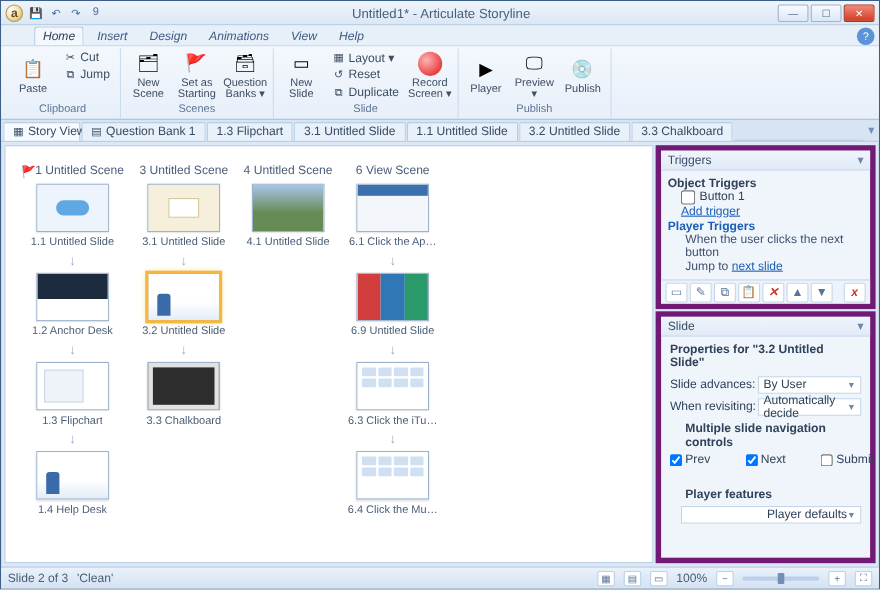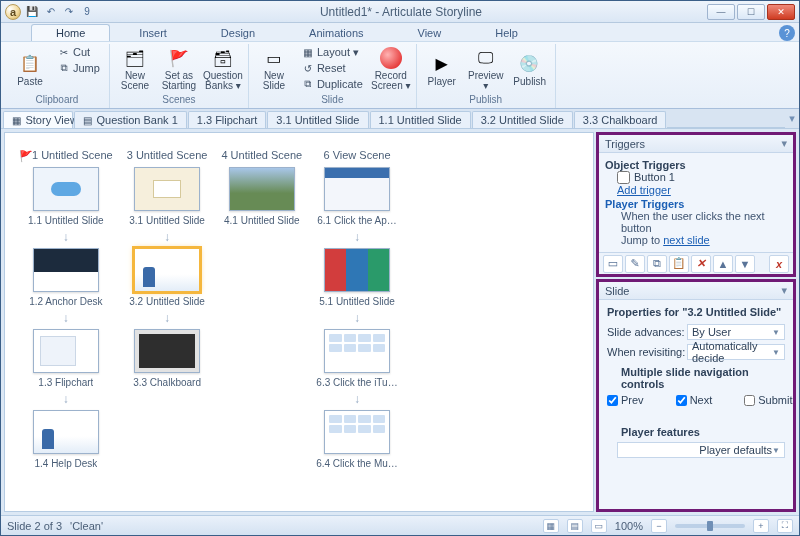--- a/index.html
+++ b/index.html
@@ -9,21 +9,21 @@
 .titlebar { height: 22px; background: linear-gradient(#eef4fb,#dbe7f5); display: flex; align-items: center; padding: 0 4px; border-bottom: 1px solid #b5c9df; }
 .titlebar .app-icon { width: 16px; height: 16px; border-radius: 50%; background: radial-gradient(circle at 30% 30%, #fff, #f3dca0 55%, #c9a44e); border:1px solid #b89b58; margin-right: 4px; font-weight: bold; font-size:9px; color:#5f4a1f; display:flex; align-items:center; justify-content:center;}
 .qat { display: flex; gap: 2px; }
 .qat-btn { width: 16px; height: 16px; display:flex; align-items:center; justify-content:center; color:#4a6a92; font-size:10px; border:1px solid transparent; border-radius:2px;}
 .titlebar .title { flex: 1; text-align: center; color: #4a6079; font-size: 12px; }
 .win-btns { display: flex; gap: 2px; }
 .win-btn { width: 28px; height: 16px; border:1px solid #9fb4cf; background: linear-gradient(#f7fbff,#dbe8f7); border-radius:2px; display:flex;align-items:center;justify-content:center; font-size:9px; color:#546b88;}
 .win-btn.close { background: linear-gradient(#f08a7a,#cf3c22); border-color:#a8321e; color:#fff;}
 
 .menubar { height: 18px; background: #e7eff9; display: flex; align-items: flex-end; padding: 0 4px 0 30px; gap: 4px; }
-.tab { padding: 2px 24px 2px; color:#3e5a80; border:1px solid transparent; border-bottom:none; border-radius:3px 3px 0 0;}
+.tab { padding: 2px 7px 2px; color:#3e5a80; border:1px solid transparent; border-bottom:none; border-radius:3px 3px 0 0;font-style:italic;}
 .tab.active { background: #f4f8fd; border-color:#b2c8e0; color:#2a3e58;}
 .help-icon { margin-left:auto; width:16px;height:16px; border-radius:50%; background:#5a93d6; color:#fff; display:flex;align-items:center;justify-content:center; font-size:10px;}
 
 .ribbon { height: 68px; background: linear-gradient(#f4f8fd,#e7eff9); border-top:1px solid #cbdced; border-bottom:1px solid #a7bedb; display:flex; padding:2px 4px 0; gap:0;}
 .ribbon-group { display:flex; flex-direction:column; align-items:center; border-right:1px solid #cbdced; padding:0 4px;}
 .ribbon-group-body { display:flex; gap:2px; align-items:flex-start; height:50px;}
 .ribbon-group-label { font-size:10px; color:#5e7694; height:14px;}
 .rbtn-big { display:flex; flex-direction:column; align-items:center; justify-content:center; width:42px; height:48px; border:1px solid transparent; border-radius:3px; padding-top:2px;}
 .rbtn-big .ico { width:24px;height:24px; display:flex;align-items:center;justify-content:center; font-size:16px; }
 .rbtn-big .lbl { font-size:10px; color:#3e4e63; text-align:center; line-height:10px; margin-top:2px;}
@@ -46,21 +46,21 @@
 .scene-col { display:flex; flex-direction:column; align-items:center;}
 .scene-title { font-size:10px; color:#4a5e77; margin-bottom:6px; display:flex; align-items:center; gap:3px;}
 .scene-title .flag{width:10px;height:10px;}
 .thumb { width:66px; height:44px; background:#fff; border:1px solid #9cb2cc; box-shadow:0 1px 2px rgba(0,0,0,.15); display:flex; align-items:center; justify-content:center; font-size:7px; color:#999; overflow:hidden;}
 .thumb.selected { outline:3px solid #f5b73d; outline-offset:-1px; box-shadow:0 0 6px #f5cd7e;}
 .thumb-label { font-size:10px; color:#4a5e77; margin-top:4px; white-space:nowrap; max-width:90px; overflow:hidden; text-overflow:ellipsis; text-align:center;}
 .arrow-down { color:#97abc4; font-size:12px; margin:4px 0;}
 .thumb-inner{width:100%;height:100%;}
 
 .right-panels { width:200px; display:flex; flex-direction:column; margin:3px 3px 3px 2px; gap:2px;}
-.panel { background:#f0f5fc; border:3px solid #701a75; display:flex; flex-direction:column;}
+.panel { background:#f0f5fc; border:5px solid #701a75; display:flex; flex-direction:column;}
 .panel-head { height:18px; background:linear-gradient(#f0f5fc,#e0eaf6); border-bottom:1px solid #c5d6ea; padding:0 6px; display:flex; align-items:center; font-size:11px; color:#3a4e67;}
 .panel-head .chev{margin-left:auto;color:#6f87a4;}
 .trg-body { padding:4px 6px 6px; font-size:11px; color:#2f425a;}
 .trg-section { font-weight:bold; margin-top:2px;}
 .trg-item { padding-left:12px; display:flex; align-items:flex-start; gap:4px;}
 .trg-item.link{ color:#1b5fb5; text-decoration:underline;}
 .trg-indent { padding-left:16px; color:#3e5370;}
 .trg-toolbar { height:22px; border-top:1px solid #c5d6ea; display:flex; align-items:center; padding:0 4px; gap:2px; background:#edf3fb;}
 .trg-tb-btn { width:20px;height:18px; border:1px solid #c5d6ea; background:#fff; border-radius:2px; display:flex;align-items:center;justify-content:center; font-size:11px; color:#5a7498;}
 .trg-tb-btn.x{color:#c0392b; font-weight:bold; font-style:italic;}
@@ -322,21 +322,21 @@
             </div>
             <div class="thumb-label">6.1 Click the Ap…</div>
             <div class="arrow-down">↓</div>
             <div class="thumb">
               <div class="thumb-inner tv-tabs">
                 <span></span>
                 <span></span>
                 <span></span>
               </div>
             </div>
-            <div class="thumb-label">5.1 Untitled Slide</div>
+            <div class="thumb-label">6.9 Untitled Slide</div>
             <div class="arrow-down">↓</div>
             <div class="thumb">
               <div class="thumb-inner tv-grid">
                 <span></span>
                 <span></span>
                 <span></span>
                 <span></span>
                 <span></span>
                 <span></span>
                 <span></span>

